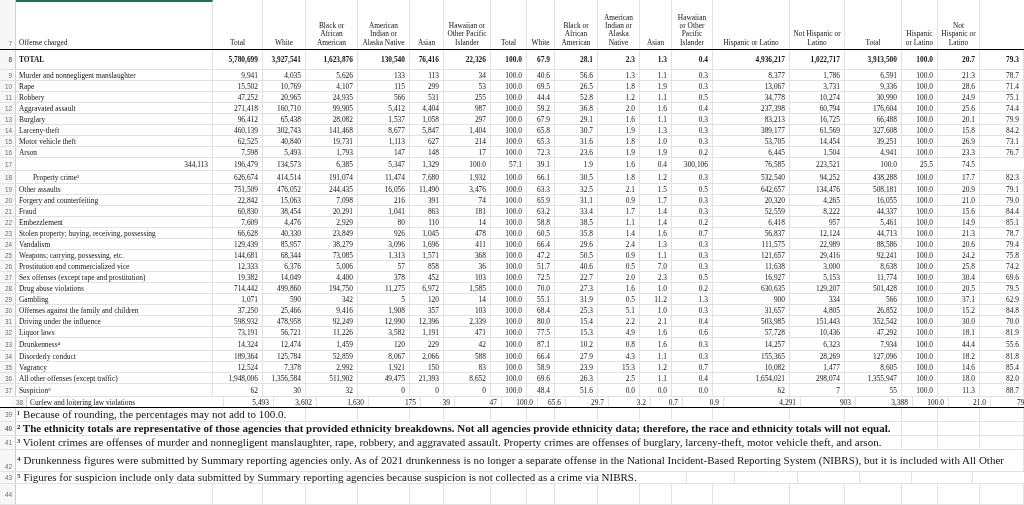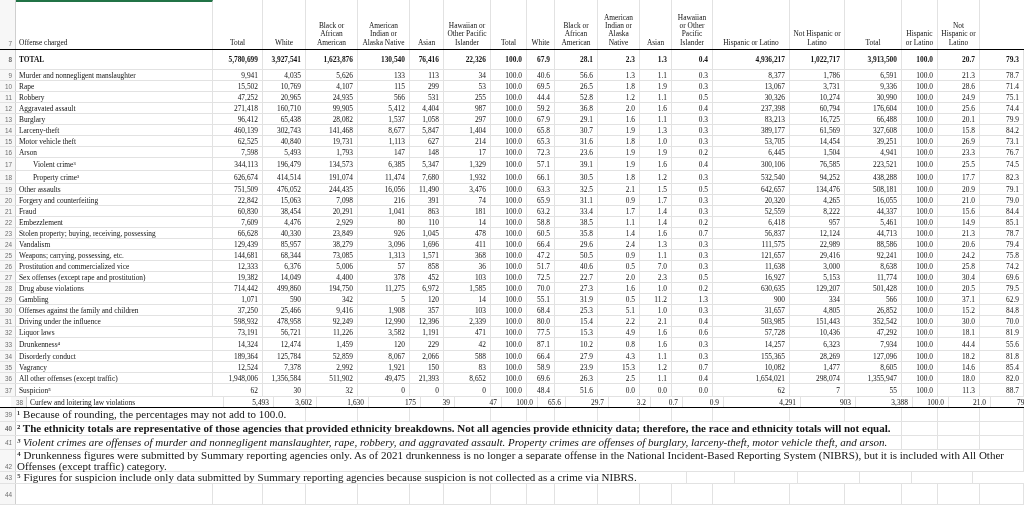--- a/index.html
+++ b/index.html
@@ -156,21 +156,21 @@
         <div class="c num">24,935</div>
         <div class="c num">566</div>
         <div class="c num">531</div>
         <div class="c num">255</div>
         <div class="c num">100.0</div>
         <div class="c num">44.4</div>
         <div class="c num">52.8</div>
         <div class="c num">1.2</div>
         <div class="c num">1.1</div>
         <div class="c num">0.5</div>
-        <div class="c num">30,326</div>
+        <div class="c num">34,778</div>
         <div class="c num">10,274</div>
         <div class="c num">30,990</div>
         <div class="c num">100.0</div>
         <div class="c num">24.9</div>
         <div class="c num">75.1</div>
       </div>
       <div class="r ">
         <div class="c gut">12</div>
         <div class="c lbl">Aggravated assault</div>
         <div class="c num">271,418</div>
@@ -275,21 +275,20 @@
         <div class="c num">0.2</div>
         <div class="c num">6,445</div>
         <div class="c num">1,504</div>
         <div class="c num">4,941</div>
         <div class="c num">100.0</div>
         <div class="c num">23.3</div>
         <div class="c num">76.7</div>
       </div>
       <div class="r tall indent">
         <div class="c gut">17</div>
-        <div class="c lbl">Violent crime³</div>
         <div class="c num">344,113</div>
         <div class="c num">196,479</div>
         <div class="c num">134,573</div>
         <div class="c num">6,385</div>
         <div class="c num">5,347</div>
         <div class="c num">1,329</div>
         <div class="c num">100.0</div>
         <div class="c num">57.1</div>
         <div class="c num">39.1</div>
         <div class="c num">1.9</div>
@@ -810,21 +809,21 @@
         <div class="c"></div>
         <div class="c"></div>
         <div class="c"></div>
         <div class="c"></div>
         <div class="c"></div>
         <div class="c"></div>
         <div class="ftext">
           <div>² The ethnicity totals are representative of those agencies that provided ethnicity breakdowns. Not all agencies provide ethnicity data; therefore, the race and ethnicity totals will not equal.</div>
         </div>
       </div>
-      <div class="r fnote" style="height: 14px; font-style: italic;">
+      <div class="r fnote" style="height: 14px;">
         <div class="c gut">41</div>
         <div class="c"></div>
         <div class="c"></div>
         <div class="c"></div>
         <div class="c"></div>
         <div class="c"></div>
         <div class="c"></div>
         <div class="c"></div>
         <div class="c"></div>
         <div class="c"></div>
@@ -858,21 +857,20 @@
         <div class="c"></div>
         <div class="c"></div>
         <div class="c"></div>
         <div class="c"></div>
         <div class="c"></div>
         <div class="c"></div>
         <div class="c"></div>
         <div class="c"></div>
         <div class="ftext">
           <div>⁴ Drunkenness figures were submitted by Summary reporting agencies only. As of 2021 drunkenness is no longer a separate offense in the National Incident-Based Reporting System (NIBRS), but it is included with All Other</div>
-          <div>Offenses (except traffic) category.</div>
         </div>
       </div>
       <div class="r fnote" style="height: 12px; gap: 20px;">
         <div class="c gut">43</div>
         <div class="c"></div>
         <div class="c"></div>
         <div class="c"></div>
         <div class="c"></div>
         <div class="c"></div>
         <div class="c"></div>

